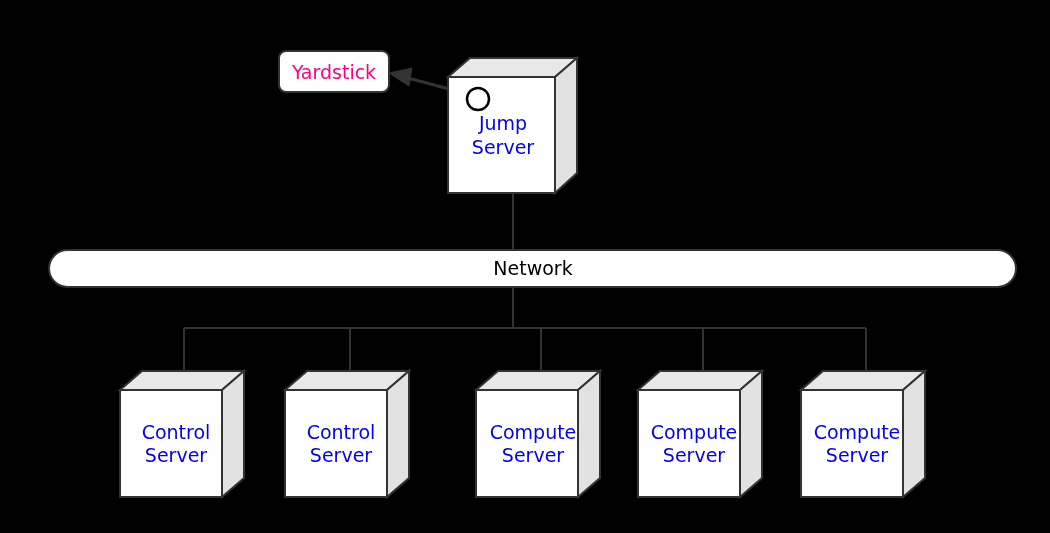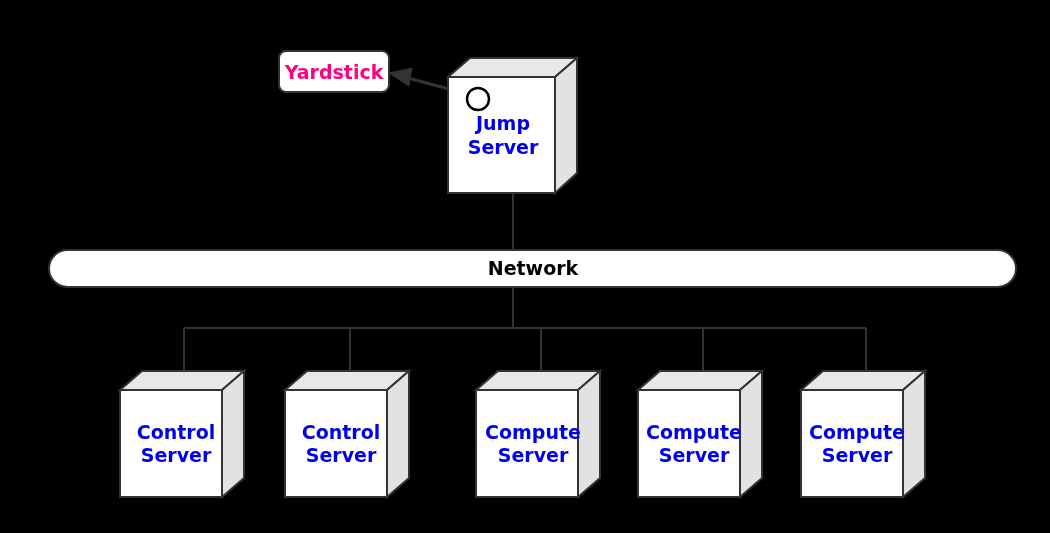--- a/index.html
+++ b/index.html
@@ -11,21 +11,20 @@
     width: 1050px;
     height: 533px;
     overflow: hidden;
     font-family: "DejaVu Sans", sans-serif;
   }
   #diagram-root {
     position: relative;
     width: 916px;
     height: 533px;
     background: #000000;
-    font-weight: bold;
   }
   svg#network-diagram {
     display: block;
     width: 1050px;
     height: 533px;
   }
   .box-front {
     fill: #ffffff;
     stroke: #333333;
     stroke-width: 2;

